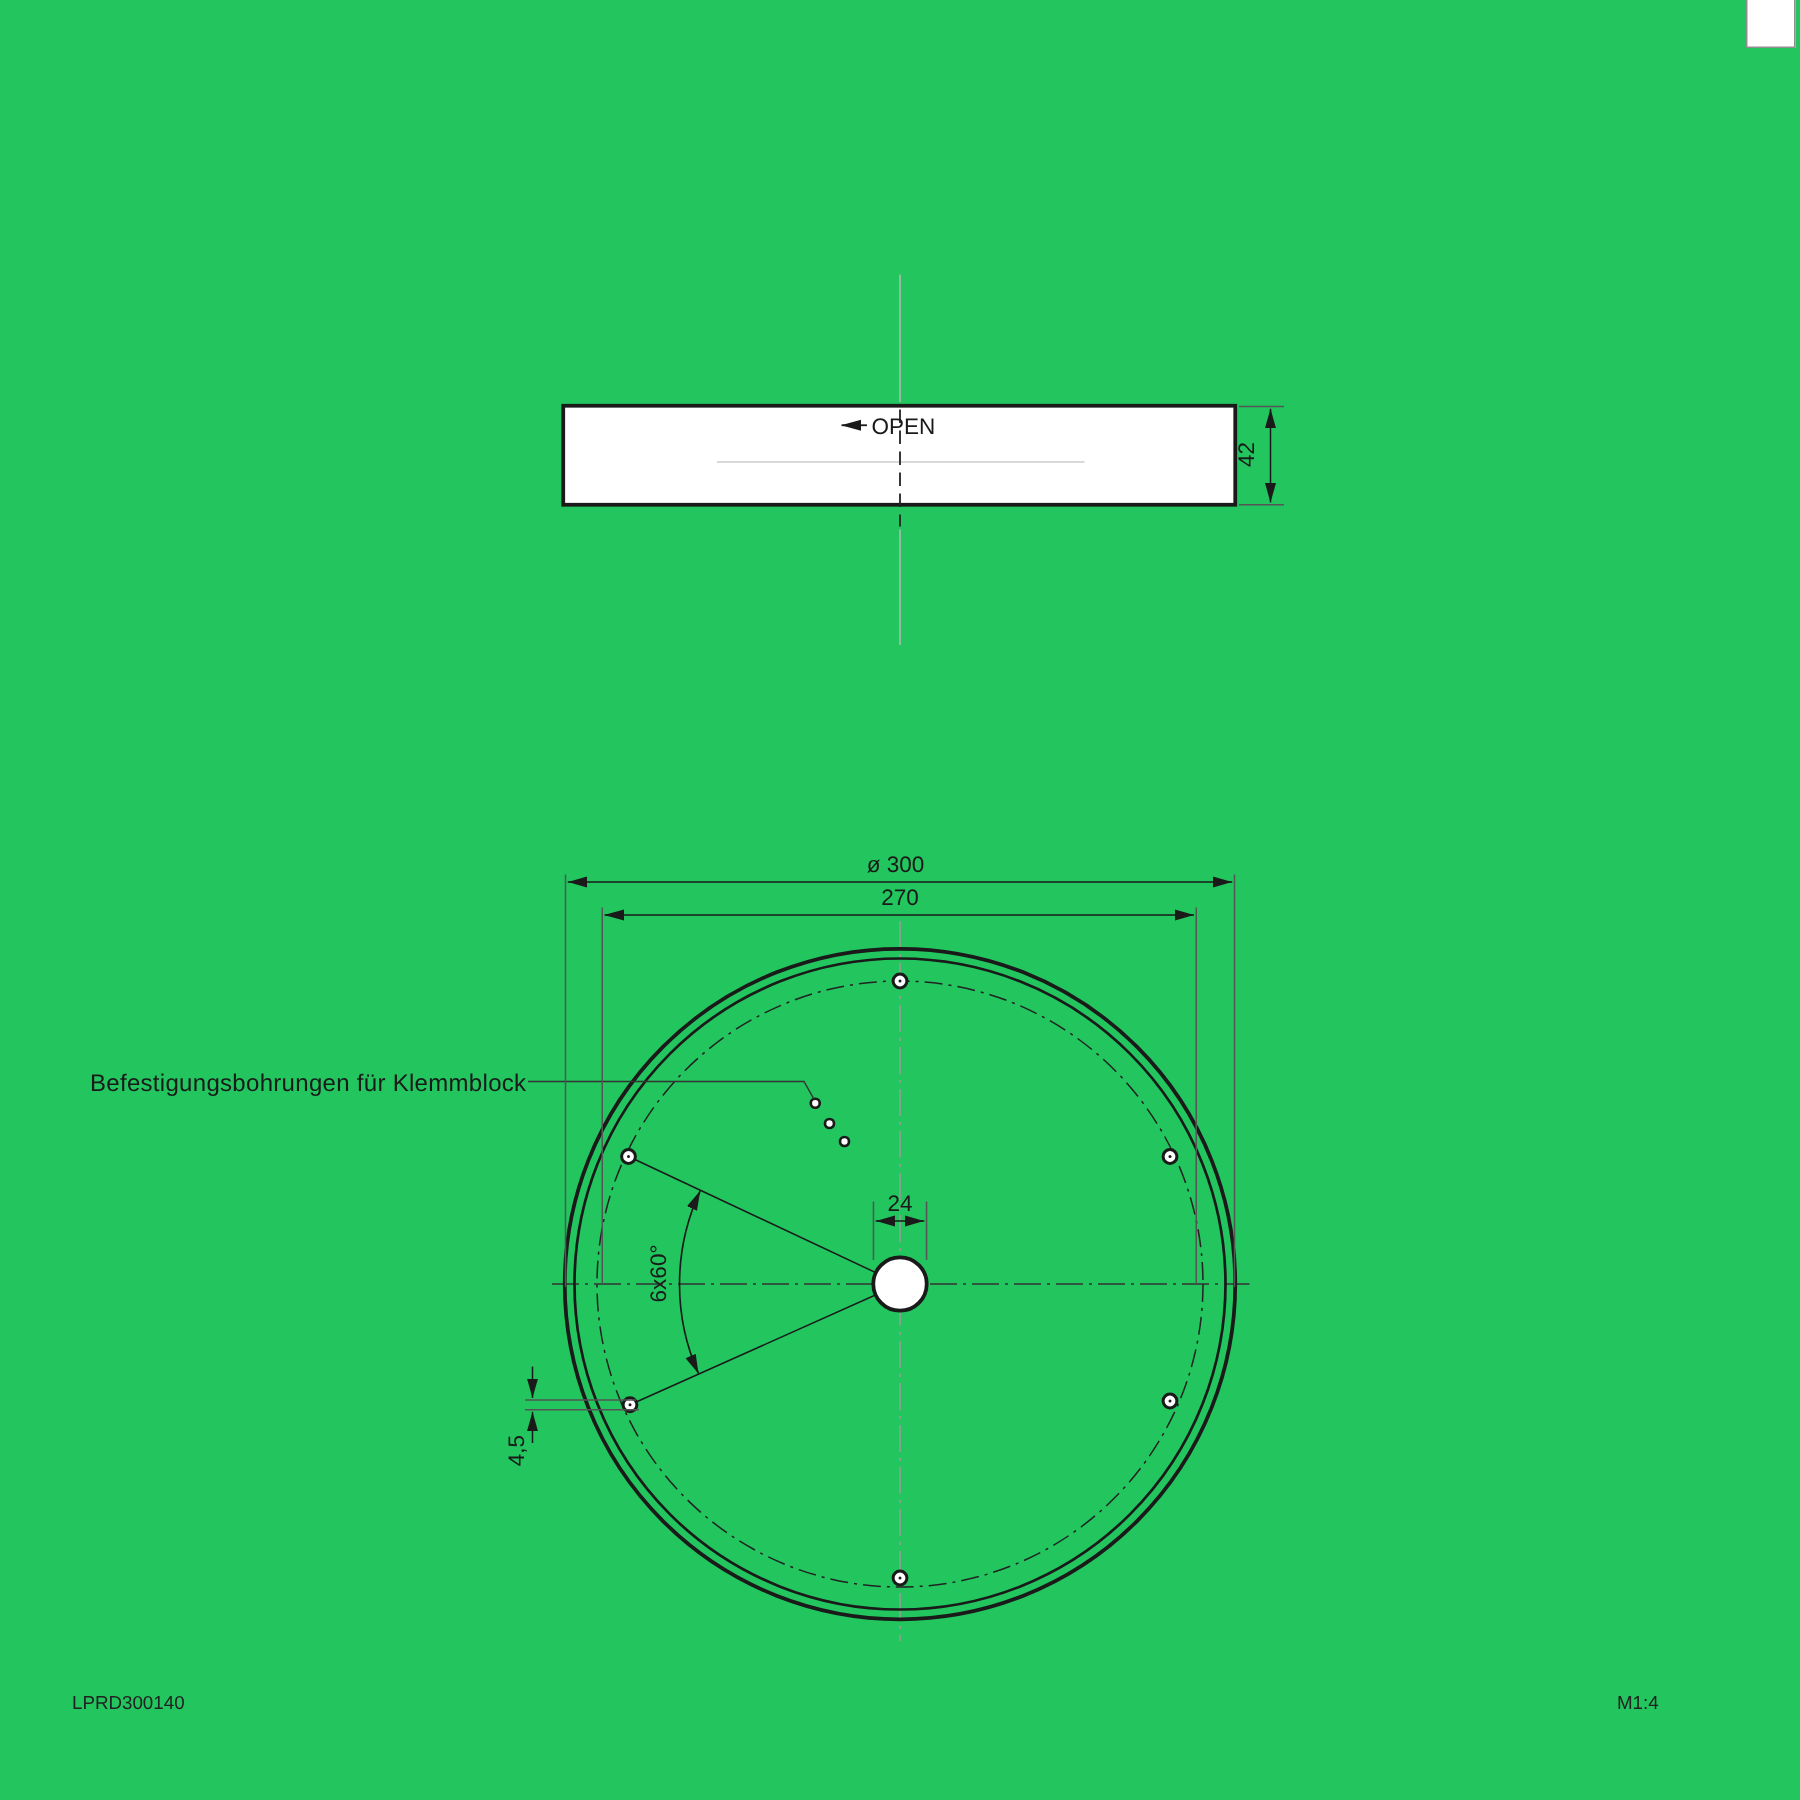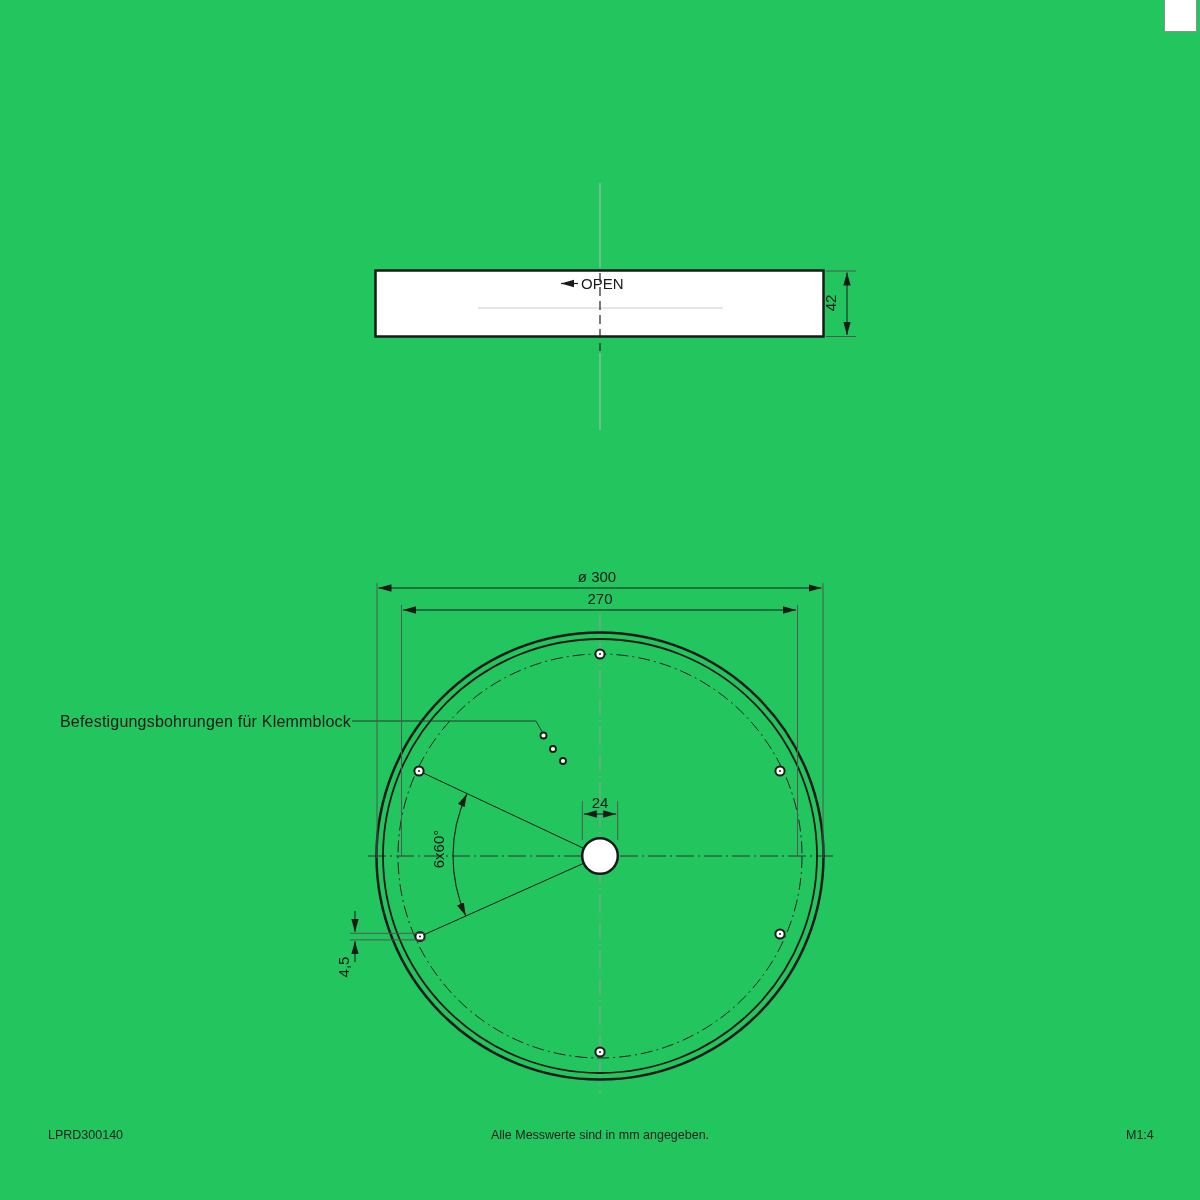--- a/index.html
+++ b/index.html
@@ -7,21 +7,21 @@
         font-family:"Liberation Sans",sans-serif;color:#1a1a1a;}
   #corner-box{position:absolute;left:1164px;top:-8px;width:31px;height:38px;
         border:1.5px solid #8f8f8f;background:#fff;}
   svg{position:absolute;left:0;top:0;}
   svg text{font-family:"Liberation Sans",sans-serif;fill:#1a1a1a;}
   .dimtext{font-size:15px;}
   .labeltext{font-size:16px;letter-spacing:0.2px;}
   .footer-item{position:absolute;top:1128px;font-size:12.5px;color:#222;}
   #footer-left{left:48px;}
   #footer-center{left:0;width:1200px;text-align:center;}
-  #footer-right{left:1078px;margin-left:48px;}
+  #footer-right{left:1078px;}
 </style>
 </head>
 <body>
 
 <div id="page">
 
   <div id="corner-box"></div>
 
   <svg width="1200" height="1200" viewBox="0 0 1200 1200">
     <defs>
@@ -116,16 +116,15 @@
         <line x1="350" y1="933.3" x2="424" y2="933.3" stroke="#555555" stroke-width="1"></line>
         <line x1="350" y1="939.9" x2="426" y2="939.9" stroke="#555555" stroke-width="1"></line>
         <line x1="355" y1="911" x2="355" y2="932" stroke="#1a1a1a" stroke-width="1" marker-end="url(#arw)"></line>
         <line x1="355" y1="962" x2="355" y2="941.2" stroke="#1a1a1a" stroke-width="1" marker-end="url(#arw)"></line>
         <text x="349" y="967" class="dimtext" text-anchor="middle" transform="rotate(-90 349 967)">4,5</text>
       </g>
     </g>
   </svg>
 
   <div class="footer-item" id="footer-left">LPRD300140</div>
-  <div class="footer-item" id="footer-center">Alle Messwerte sind in mm angegeben.</div>
   <div class="footer-item" id="footer-right">M1:4</div>
 
 </div>
 
 </body></html>

